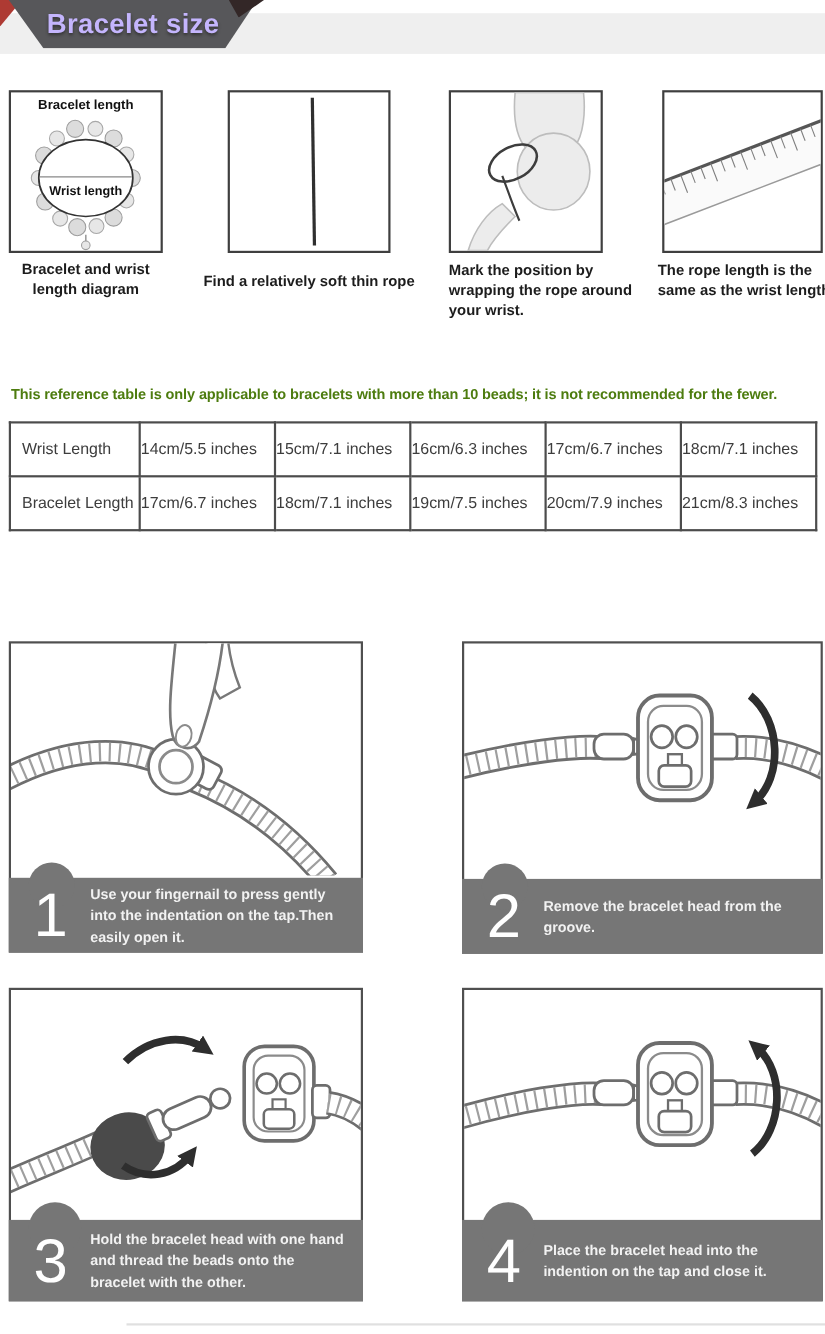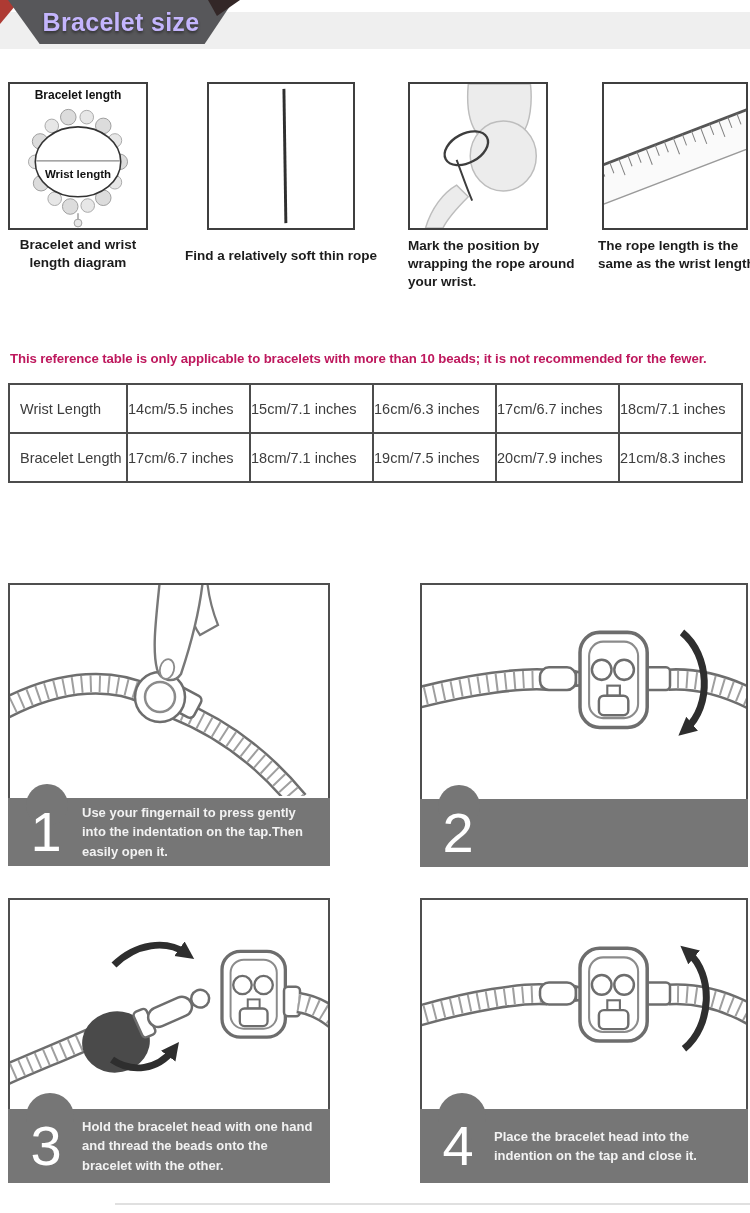--- a/index.html
+++ b/index.html
@@ -23,21 +23,21 @@
   .mbox { position:absolute; top:82px; height:148px; background:#fff; border:2px solid #3f3f3f; }
   .mbox svg { position:absolute; inset:0; width:100%; height:100%; }
   .mlabel { position:absolute; width:100%; text-align:center; font-weight:bold; color:#111; }
   .caption { position:absolute; font-size:13.5px; font-weight:bold; color:#1c1c1c; line-height:1.32; }
   .cap-center { text-align:center; }
 
   
   .intro { position:absolute; left:14px; top:296px; width:736px; font-size:16.5px; font-weight:bold;
            color:#0c0c0c; line-height:1.42; letter-spacing:-.3px; }
   .warning { position:absolute; left:10px; top:351px; font-size:13.2px; font-weight:bold;
-             color:#be185d; white-space:nowrap; letter-spacing:-.1px; }
+             color:#4d7c0f; white-space:nowrap; letter-spacing:-.1px; }
 
   
   .size-table { position:absolute; left:8px; top:383px; border-collapse:collapse; }
   .size-table td { border:2px solid #4c4c4c; height:49px; font-size:14.5px; color:#3d3d3d;
                    text-align:left; background:#fff; }
   .size-table td.rowlabel { text-align:left; padding-left:10px; }
 
   
   .panel { position:absolute; background:#fff; border:2px solid #4f4f4f; }
   .panel-art { position:absolute; left:0; right:0; top:0; }
@@ -235,20 +235,21 @@
         <path d="M154,84 L170,88 L170,96 L154,98 Z" class="ln" stroke-width="2"></path>
         <rect x="222" y="80" width="26" height="22" rx="4" class="ln"></rect>
         <g transform="translate(158,46) scale(0.70)">
             <use href="#clasp-head" xlink:href="#clasp-head"></use>
           </g>
         <path class="arrow" d="M260,46 C288,68 290,118 264,140" marker-end="url(#ah)"></path>
       </svg>
     </div>
     <div class="band b1" style="height:68px">
       <div class="num">2</div>
+      <div class="btext">Remove the bracelet head from the groove.</div>
     </div>
   </div>
 
   <div class="panel" style="left:8px;top:898px;width:322px;height:285px">
     <div class="panel-art" style="bottom:74px">
       <svg viewBox="0 0 318 210" preserveAspectRatio="none">
         <path class="t-o" d="M-6,178 C30,162 60,150 88,137"></path>
         <path class="t-i" d="M-6,178 C30,162 60,150 88,137"></path>
         <path class="t-t" d="M-6,178 C30,162 60,150 88,137"></path>
         <ellipse cx="106" cy="144" rx="34" ry="31" transform="rotate(-12 106 144)" fill="#4a4a4a"></ellipse>

